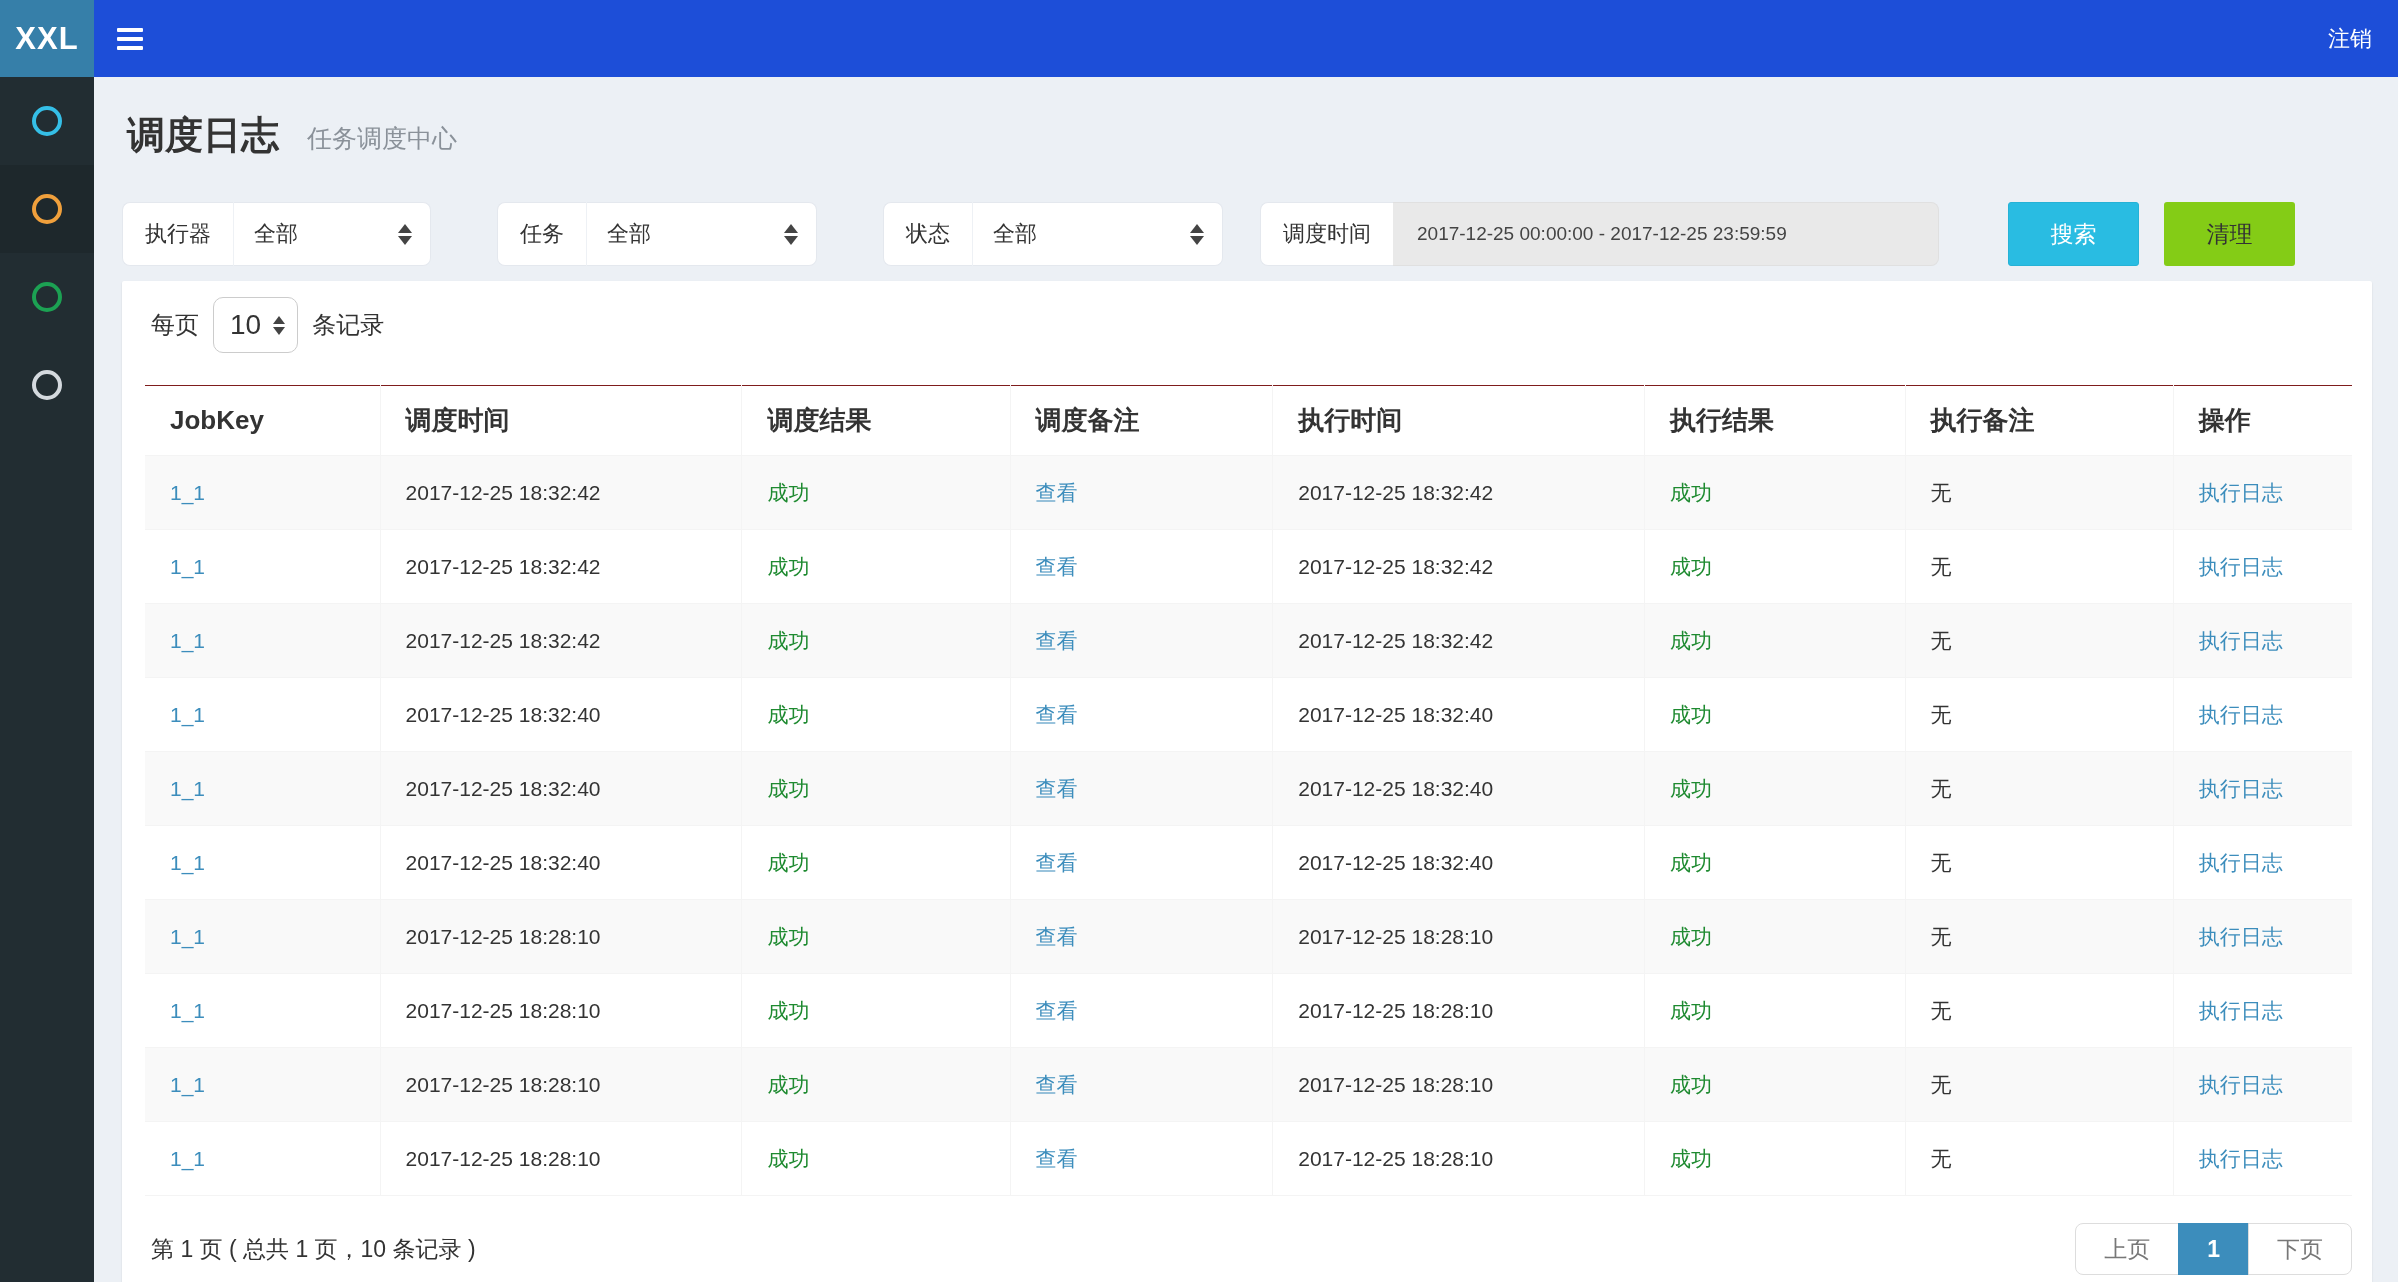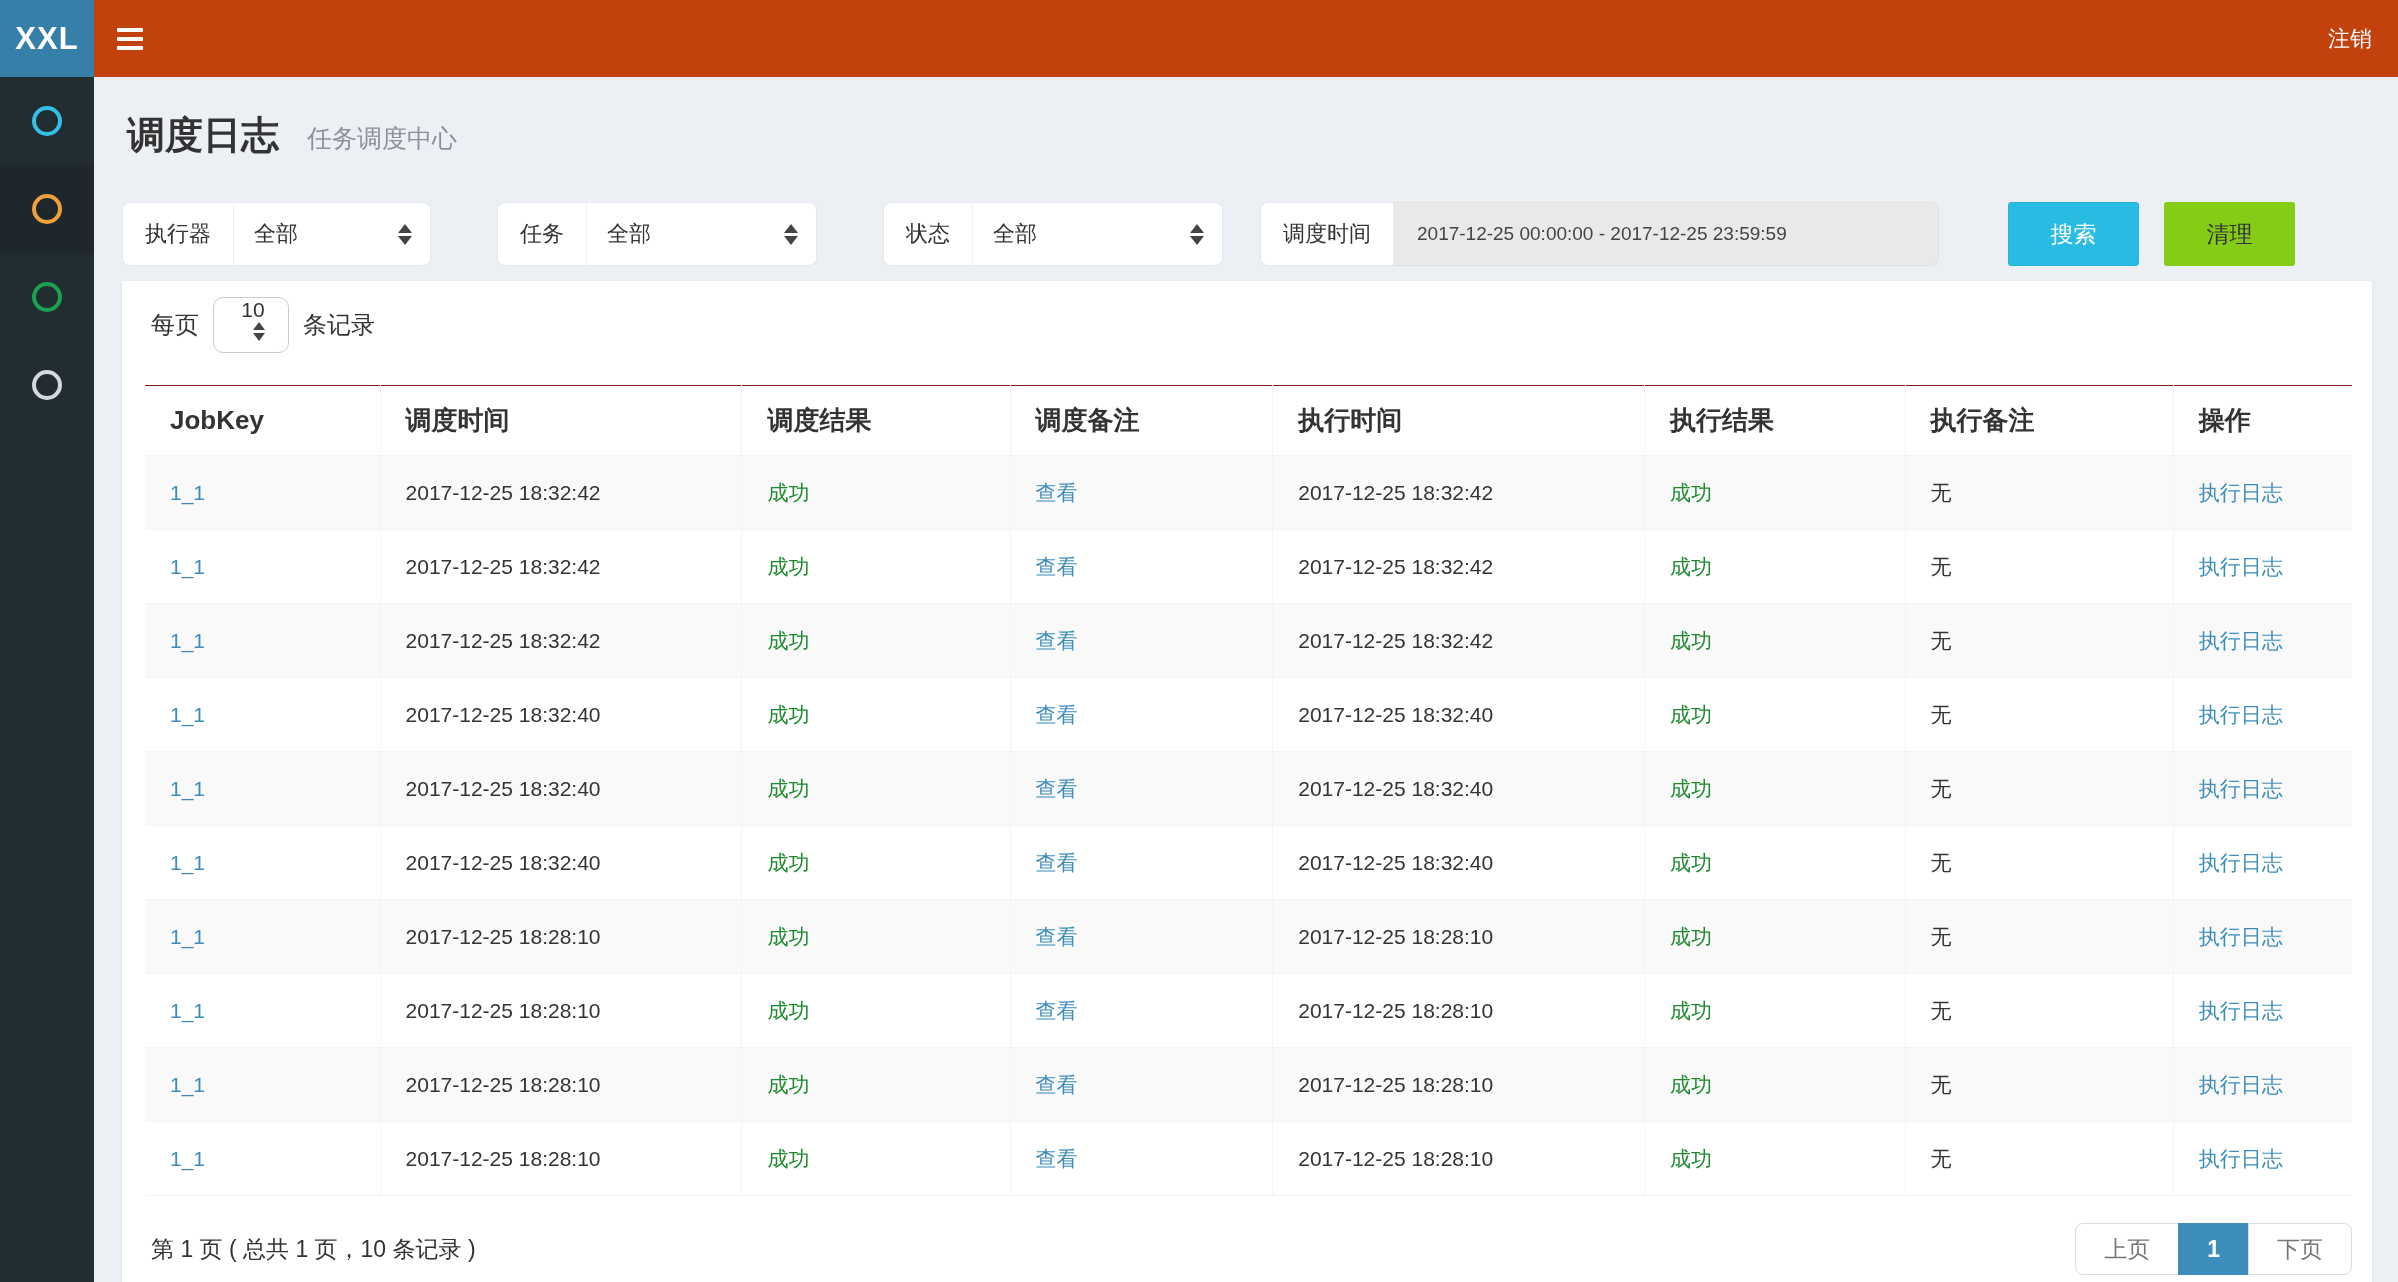--- a/index.html
+++ b/index.html
@@ -9,21 +9,21 @@
     font-size:21px; color:#333; background:#ecf0f5; position:relative;
   }
 
   
   .topbar { position:absolute; top:0; left:0; width:2398px; height:77px; display:flex; }
   .logo {
     width:94px; height:77px; background:#367fa9; color:#fff;
     display:flex; align-items:center; justify-content:center;
     font-size:31px; font-weight:bold; letter-spacing:1px; cursor:pointer;
   }
-  .navbar { flex:1; background:#c2410c; display:flex; align-items:center;gap:11px; }
+  .navbar { flex:1; background:#1d4ed8; display:flex; align-items:center;gap:11px; }
   .hamburger { width:72px; height:77px; display:flex; align-items:center; justify-content:center; cursor:pointer; }
   .hamburger .bars { display:flex; flex-direction:column; gap:5px; }
   .hamburger .bars i { display:block; width:26px; height:4px; background:#fff; border-radius:1px; }
   .nav-spacer { flex:1; }
   .logout { color:#fff; font-size:22px; padding:0 26px; height:77px; display:flex; align-items:center; cursor:pointer; }
 
   
   .sidebar { position:absolute; top:77px; left:0; width:94px; height:1205px; background:#222d32; }
   .side-item { width:94px; height:88px; display:flex; align-items:center; justify-content:center; cursor:pointer; }
   .side-item.active { background:#1e282c; }
@@ -68,21 +68,21 @@
   .box {
     margin-top:15px; background:#fff; border-radius:2px;
     box-shadow:0 1px 2px rgba(0,0,0,.12);
     min-height:994px; padding:16px 20px 0 23px;
   }
 
   .pagesize-row { display:flex; align-items:center; height:56px; gap:14px; padding-left:6px; }
   .pagesize-label, .pagesize-suffix { font-size:24px; color:#333; }
   .pagesize-select {
     height:56px; min-width:76px; background:#fff; border:1px solid #ccc; border-radius:10px;
-    display:flex; align-items:center; padding:0 12px 0 16px; cursor:pointer; font-size:21px;flex-direction:column;
+    display:flex; align-items:center; padding:0 12px 0 16px; cursor:pointer; font-size:28px;
   }
   .pagesize-select .caret2 { margin-left:12px; }
   .pagesize-select .caret2 .up { border-left-width:6px; border-right-width:6px; border-bottom-width:8px; }
   .pagesize-select .caret2 .dn { border-left-width:6px; border-right-width:6px; border-top-width:8px; }
 
   
   table.log-table { width:100%; border-collapse:collapse; table-layout:fixed; margin-top:32px; }
   .log-table th, .log-table td {
     border:1px solid #f4f4f4; text-align:left; padding:0 0 0 25px;
     overflow:hidden; white-space:nowrap;

